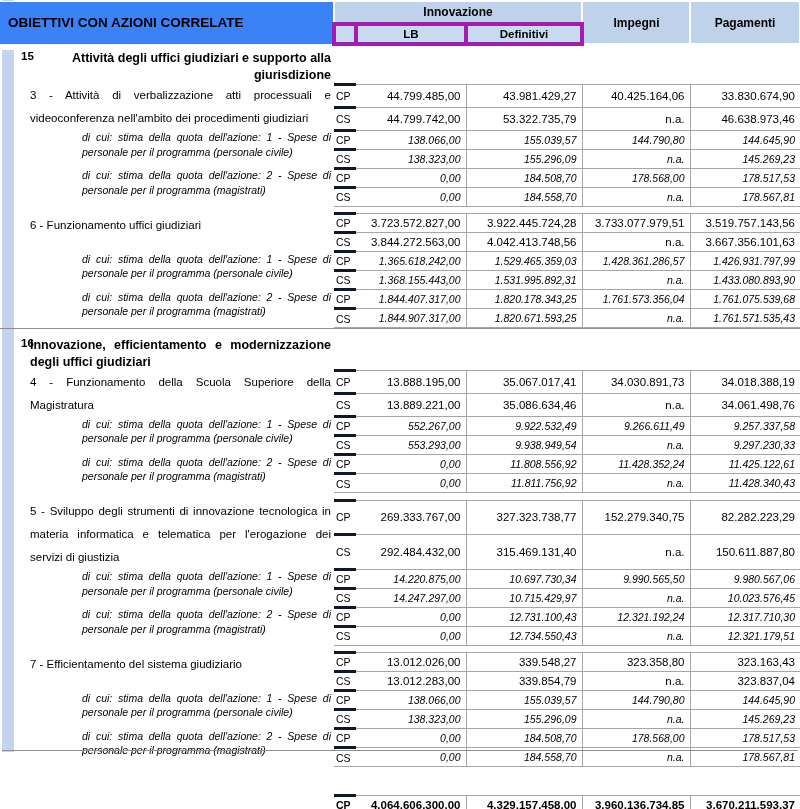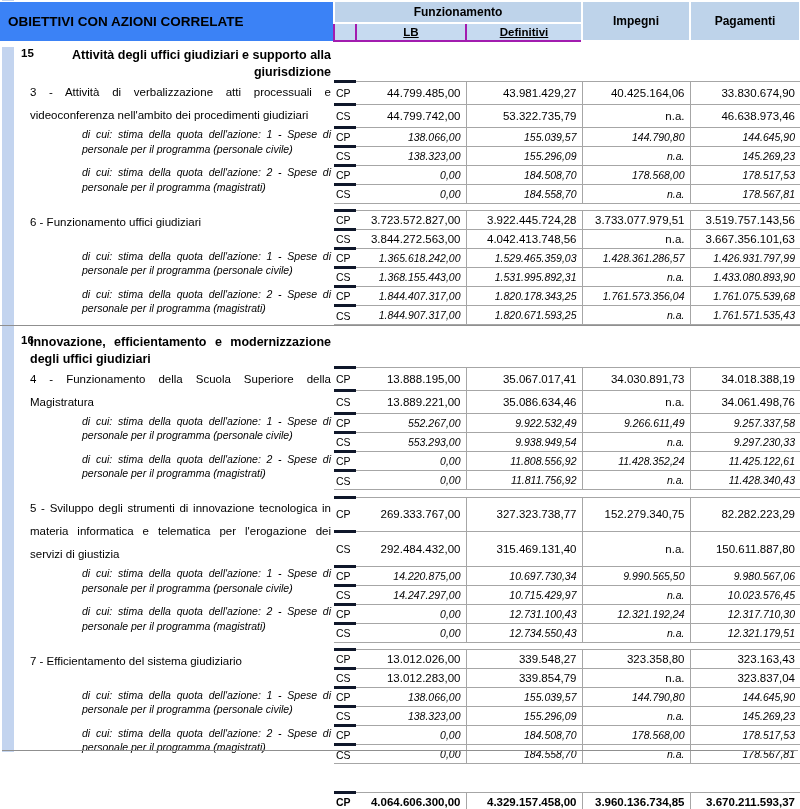--- a/index.html
+++ b/index.html
@@ -59,23 +59,22 @@
     font-size: 12px;
     border: 2px solid #ffffff;
     padding: 3px 0;
   }
   .hdr-sub {
     background: #c6daf0;
     font-weight: bold;
     text-align: center;
     vertical-align: middle;
     font-size: 11.5px;
-    border: 2px solid #a21caf;
+    border: 4px solid #a21caf;
     padding: 2px 0;
-    text-decoration: underline;
   }
   .spacer-row td { height: 6px; background: #ffffff; border: none; padding: 0; }
 
   
   td {
     padding: 0;
     vertical-align: top;
   }
   .numcell {
     font-weight: bold;
@@ -171,21 +170,21 @@
           <col class="c-desc">
           <col class="c-cpcs">
         <col class="c-lb">
           <col class="c-def">
           <col class="c-imp">
           <col class="c-pag">
       </colgroup>
       <thead>
         <tr>
           <td class="hdr-title-cell" colspan="2" rowspan="2">OBIETTIVI CON AZIONI CORRELATE</td>
-          <td class="hdr-blue" colspan="3">Funzionamento</td>
+          <td class="hdr-blue" colspan="3">Innovazione</td>
           <td class="hdr-blue" rowspan="2">Impegni</td>
           <td class="hdr-blue" rowspan="2">Pagamenti</td>
         </tr>
         <tr>
           <td class="hdr-sub"></td>
           <td class="hdr-sub">LB</td>
           <td class="hdr-sub">Definitivi</td>
         </tr>
       </thead>
       <tbody id="tbody">

